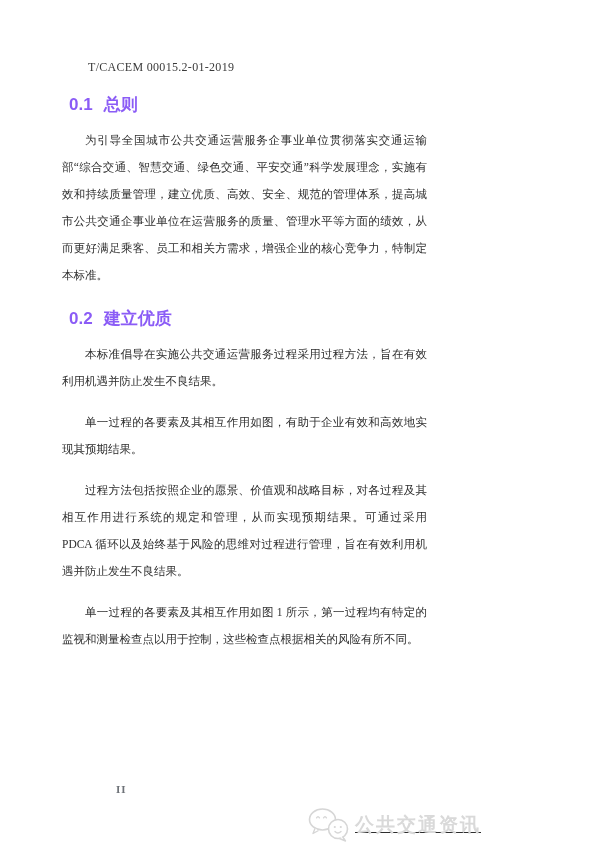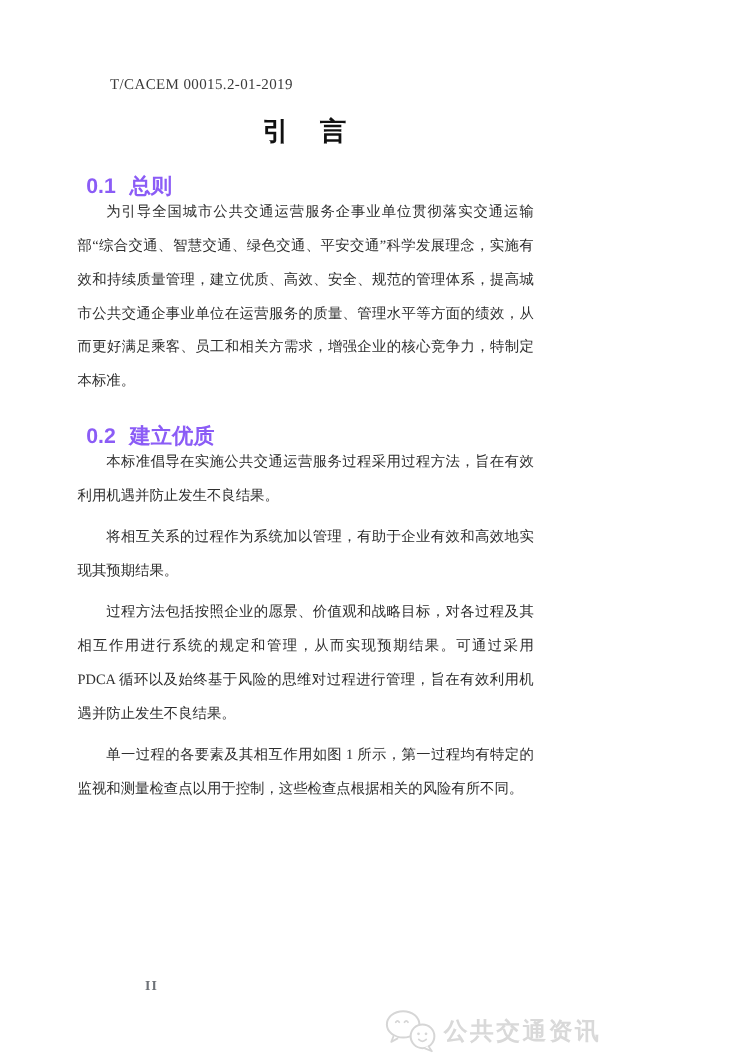--- a/index.html
+++ b/index.html
@@ -35,21 +35,21 @@
   .section-heading {
     margin: 22px 0 0 7px;
     font-family: Liberation Sans, sans-serif;
     font-weight: bold;
     font-size: 17px;
     color: #8b5cf6;
     line-height: 16px;
   }
   .section-heading .h-num { margin-right: 11px; }
   .para {
-    margin: 0 0 6px 0;
+    margin: 14px 0 6px 0;
     font-size: 11.5px;
     line-height: 27px;
     text-indent: 2em;
     text-align: justify;
     color: #2e2e2e;
   }
   .page-num {
     position: absolute;
     left: 76px; top: 783px;
     font-size: 11px;
@@ -57,53 +57,53 @@
     color: #6e7278;
     letter-spacing: 1px;
     margin-left: 40px;
   }
   .watermark {
     position: absolute;
     right: 8px; bottom: 5px;
     display: flex;
     align-items: center;
     gap: 2px;
+    text-decoration: underline;
   }
   .watermark-text {
     font-family: "Liberation Sans", "DejaVu Sans", sans-serif;
     font-weight: bold;
     font-size: 19px;
     letter-spacing: 2px;
     color: #d9d9d9;
     text-shadow: 0 0 1px #ffffff;
   }
   .wechat-icon svg { display: block; }
 </style>
 </head>
 <body>
 
 <div class="page">
 
   <div class="doc-number">T/CACEM 00015.2-01-2019</div>
 
-  <h1 class="doc-title">引　言</h1>
 
   <section>
     <h2 class="section-heading">
       <span class="h-num">0.1</span><span class="h-label">总则</span>
     </h2>
     <p class="para">为引导全国城市公共交通运营服务企事业单位贯彻落实交通运输部“综合交通、智慧交通、绿色交通、平安交通”科学发展理念，实施有效和持续质量管理，建立优质、高效、安全、规范的管理体系，提高城市公共交通企事业单位在运营服务的质量、管理水平等方面的绩效，从而更好满足乘客、员工和相关方需求，增强企业的核心竞争力，特制定本标准。</p>
   </section>
 
   <section>
     <h2 class="section-heading">
       <span class="h-num">0.2</span><span class="h-label">建立优质</span>
     </h2>
     <p class="para">本标准倡导在实施公共交通运营服务过程采用过程方法，旨在有效利用机遇并防止发生不良结果。</p>
-    <p class="para">将相互关系的过程作为系统加以管理，有助于企业有效和高效地实现其预期结果。</p>
+    <p class="para">单一过程的各要素及其相互作用如图，有助于企业有效和高效地实现其预期结果。</p>
     <p class="para">过程方法包括按照企业的愿景、价值观和战略目标，对各过程及其相互作用进行系统的规定和管理，从而实现预期结果。可通过采用 PDCA 循环以及始终基于风险的思维对过程进行管理，旨在有效利用机遇并防止发生不良结果。</p>
     <p class="para">单一过程的各要素及其相互作用如图 1 所示，第一过程均有特定的监视和测量检查点以用于控制，这些检查点根据相关的风险有所不同。</p>
   </section>
 
   <div class="page-num">II</div>
 
   <div class="watermark">
     <span class="wechat-icon">
       <svg width="46" height="36" viewBox="0 0 46 36" xmlns="http://www.w3.org/2000/svg">
         <ellipse cx="15.5" cy="12.5" rx="13" ry="10.5" fill="#ffffff" stroke="#d6d6d6" stroke-width="1.6"></ellipse>

